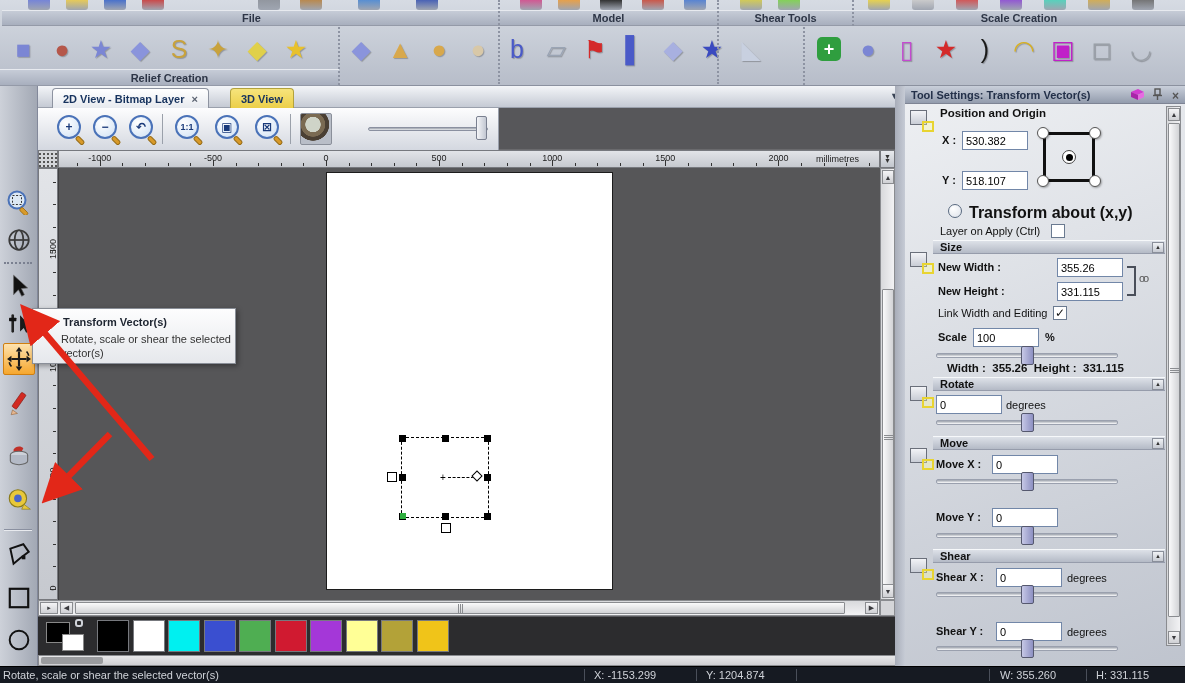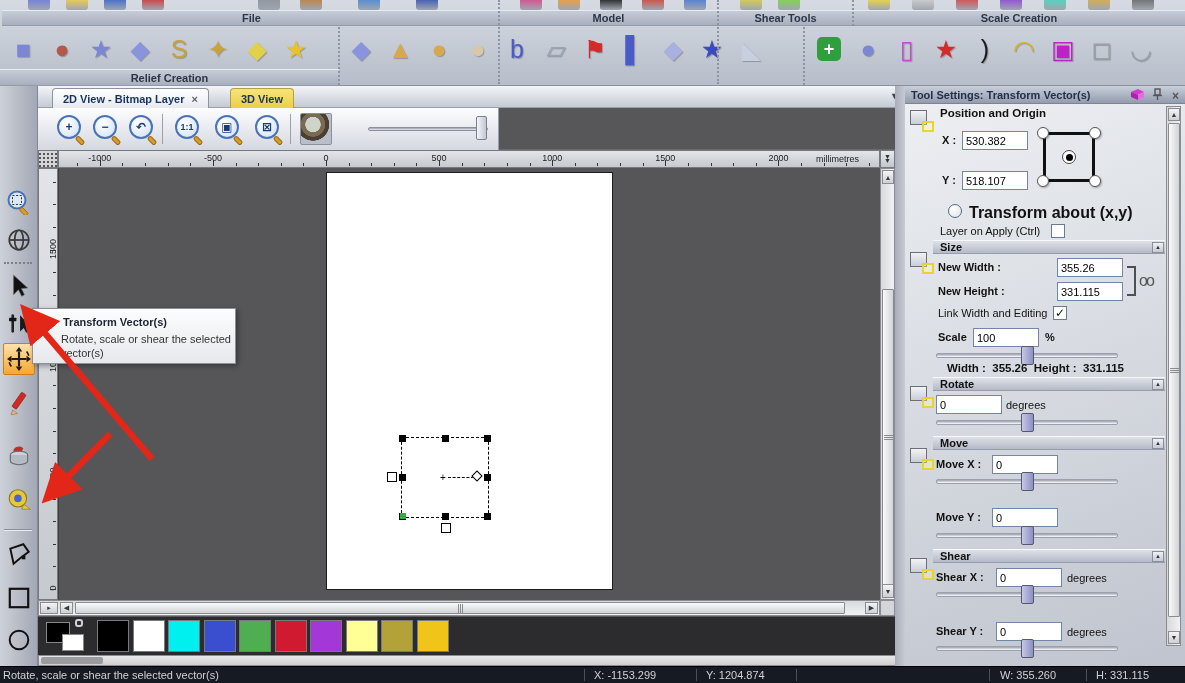--- a/index.html
+++ b/index.html
@@ -122,21 +122,21 @@
   .railicon .g1{position:absolute;left:0;top:0;width:17px;height:15px;border:1px solid #6a6f7a;background:linear-gradient(#f2f3f6,#c9cdd6)}
   .railicon .g2{position:absolute;right:0;bottom:0;width:12px;height:11px;border:2px solid #e8d431;background:rgba(255,255,160,.35)}
   #pscroll{left:261px;top:20px;width:15px;height:540px;position:absolute}
   
   #origin{left:132px;top:41px;width:64px;height:60px;position:absolute}
   #origin .sq{position:absolute;left:6px;top:5px;right:6px;bottom:5px;border:3px solid #111}
   #origin .oc{position:absolute;width:12px;height:12px;border-radius:50%;background:#fff;border:1px solid #555;box-shadow:1px 1px 2px rgba(0,0,0,.3)}
   #origin .ctr{position:absolute;left:25px;top:23px;width:14px;height:14px;border-radius:50%;background:#fff;border:1px solid #444;display:flex;align-items:center;justify-content:center}
   #origin .ctr b{width:7px;height:7px;border-radius:50%;background:#000}
   .chain{position:absolute;width:9px;border:2px solid #4a4f5a;border-left:none}
-  .chainglyph{position:absolute;font-size:16px;color:#555;letter-spacing:-2px}
+  .chainglyph{position:absolute;font-size:11px;color:#555;letter-spacing:-2px}
 
   #splitter{left:895px;top:86px;width:10px;height:580px;background:linear-gradient(90deg,#a8adb9,#c6cbd5)}
   #arrows{left:0;top:0;width:1185px;height:683px;z-index:40;pointer-events:none}
 </style>
 </head>
 <body>
 
 <div id="ribbon" class="abs">
   <div id="r1stubs">
       <div class="abs r1stub" style="left: 28px; background: linear-gradient(rgb(107, 123, 214), rgb(154, 160, 172));"></div>

